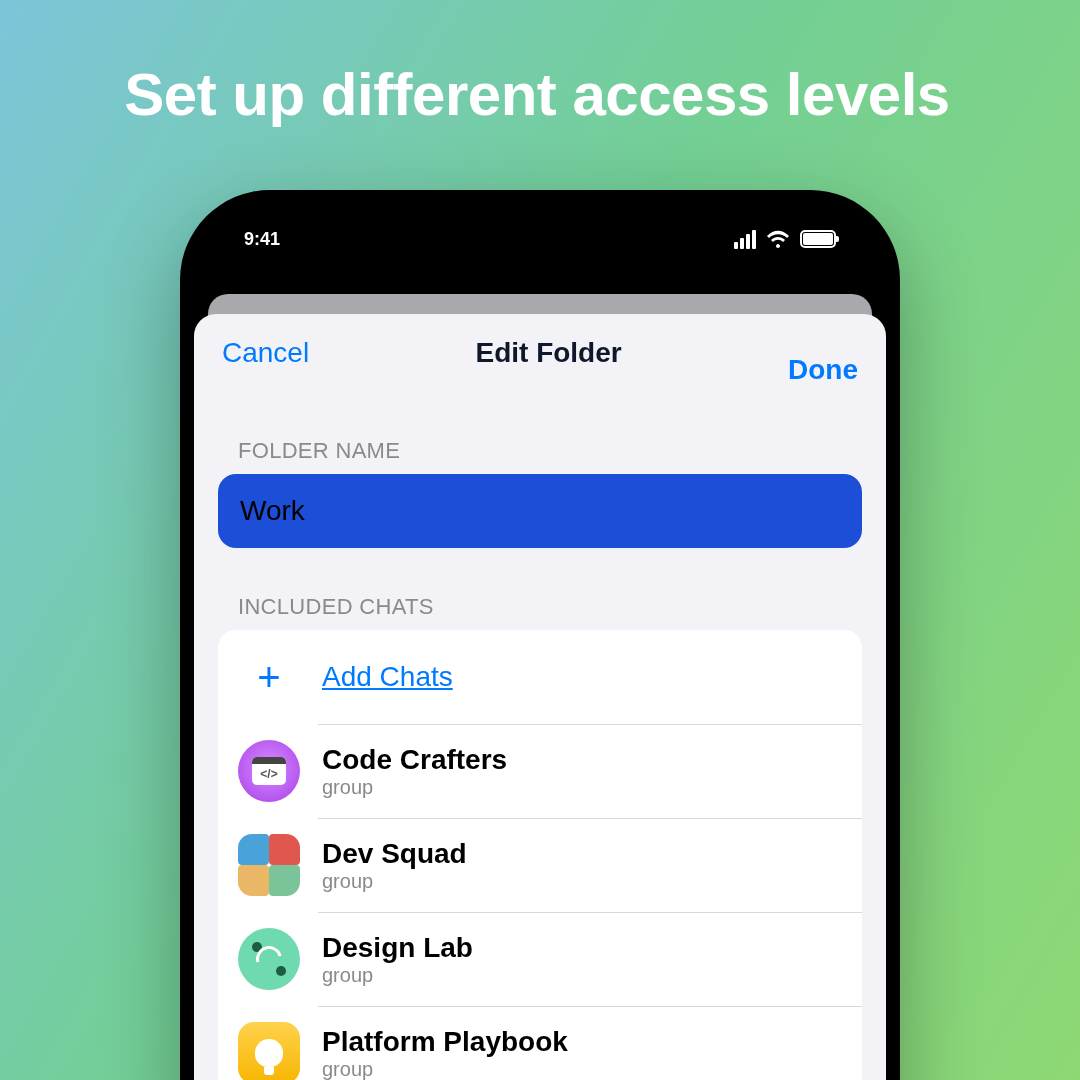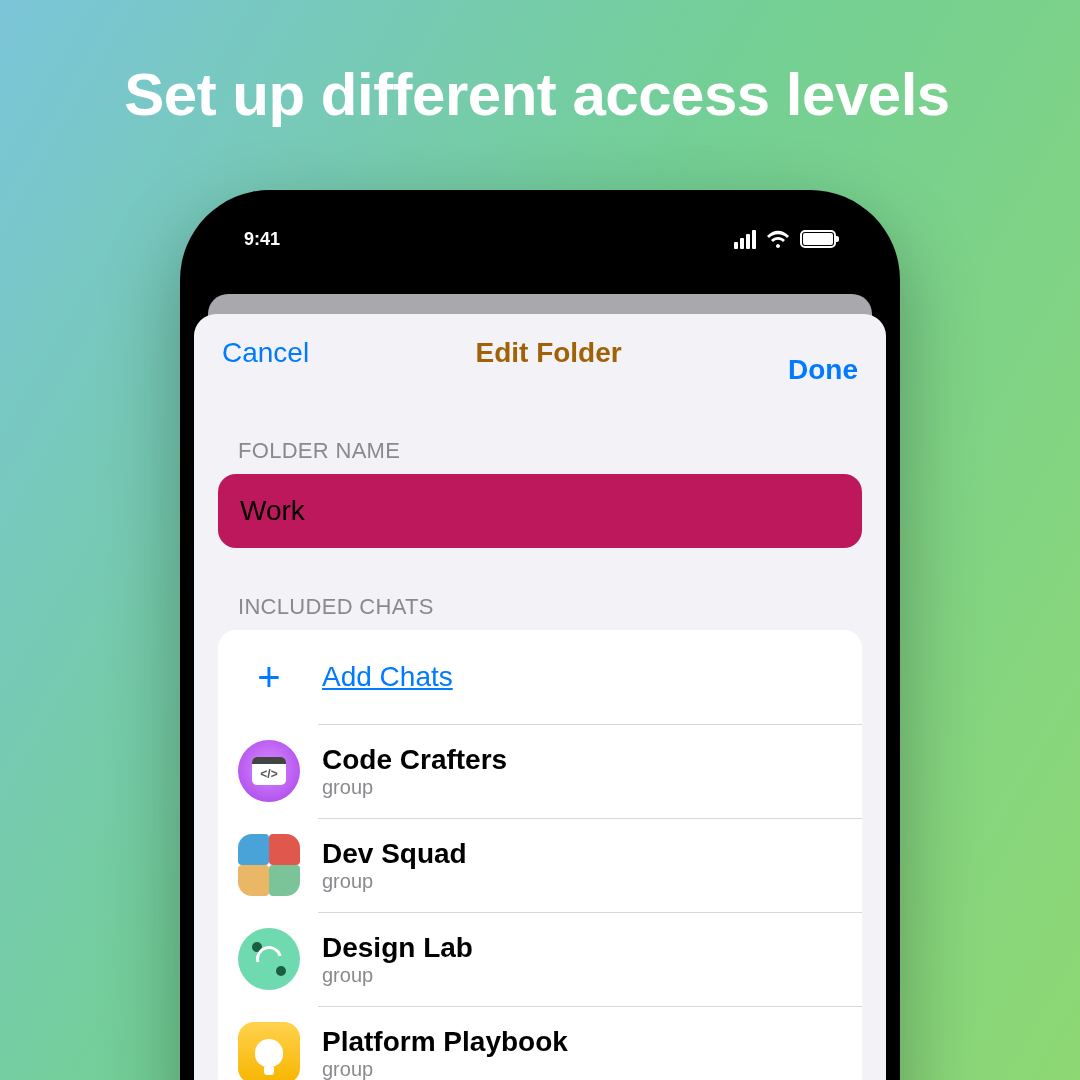--- a/index.html
+++ b/index.html
@@ -98,32 +98,32 @@
   .nav-btn {
     color: #007aff;
     font-size: 28px;
     font-weight: 400;
     background: none;
     border: none;
     cursor: pointer;
     text-align: center;
   }
   .nav-btn.done { font-weight: 600; margin-top: 33px; }
-  .nav-title { font-size: 28px; font-weight: 600; color: #a16207; }
+  .nav-title { font-size: 28px; font-weight: 600; color: #0f172a; }
 
   .section-label {
     font-size: 22px;
     color: #8a8a8e;
     padding: 46px 44px 10px 44px;
     letter-spacing: 0.3px;
   }
   .field-wrap { padding: 0 24px; }
   .text-field {
     width: 100%;
-    background: #be185d;
+    background: #1d4ed8;
     border: none;
     border-radius: 18px;
     height: 74px;
     font-size: 28px;
     padding: 0 22px;
     color: #000;
     outline: none;
   }
 
   .list {

